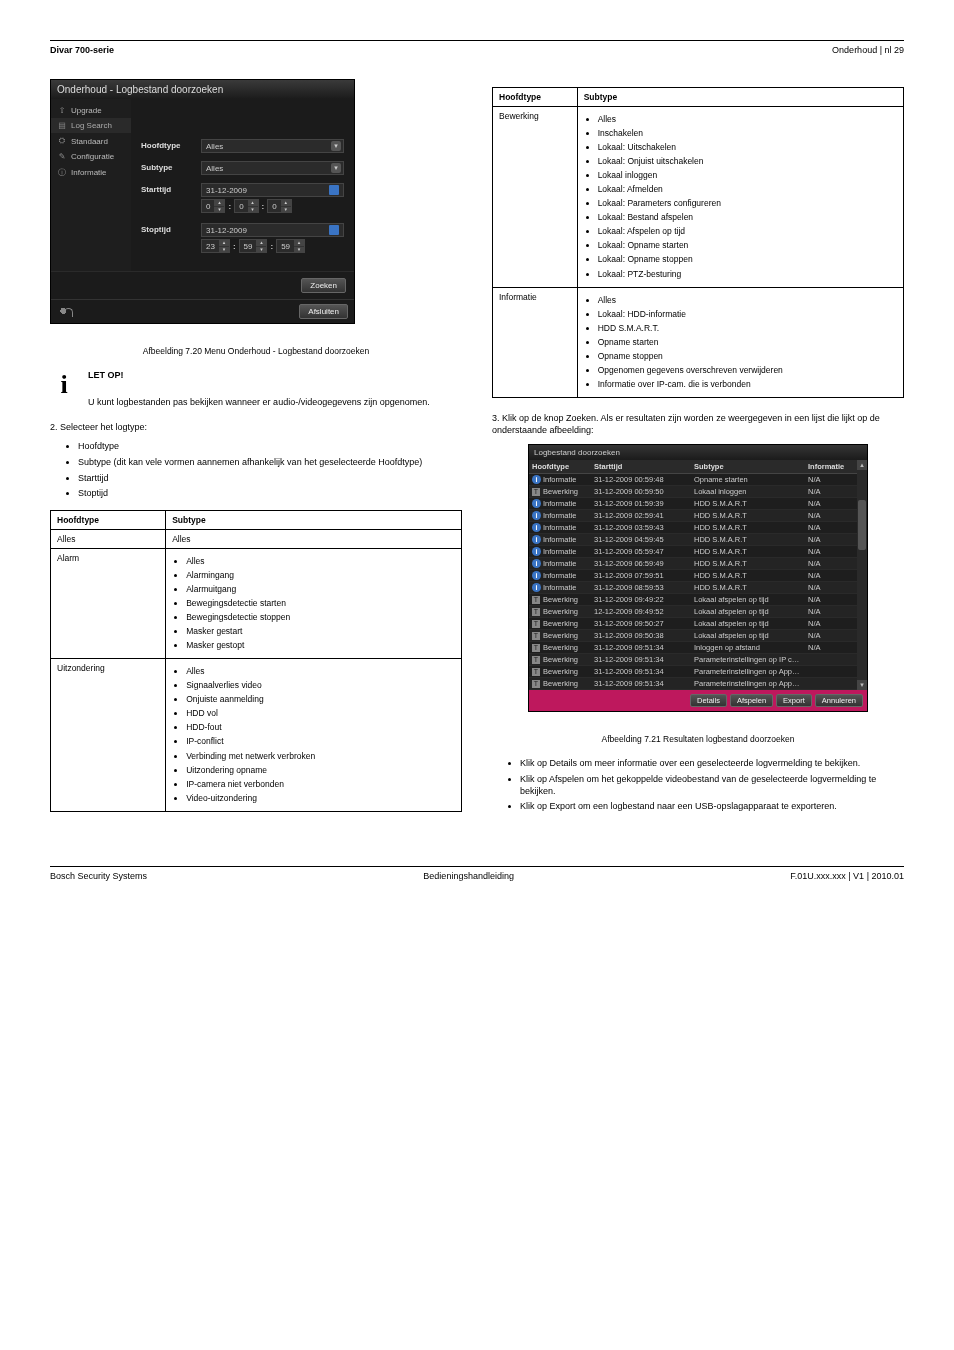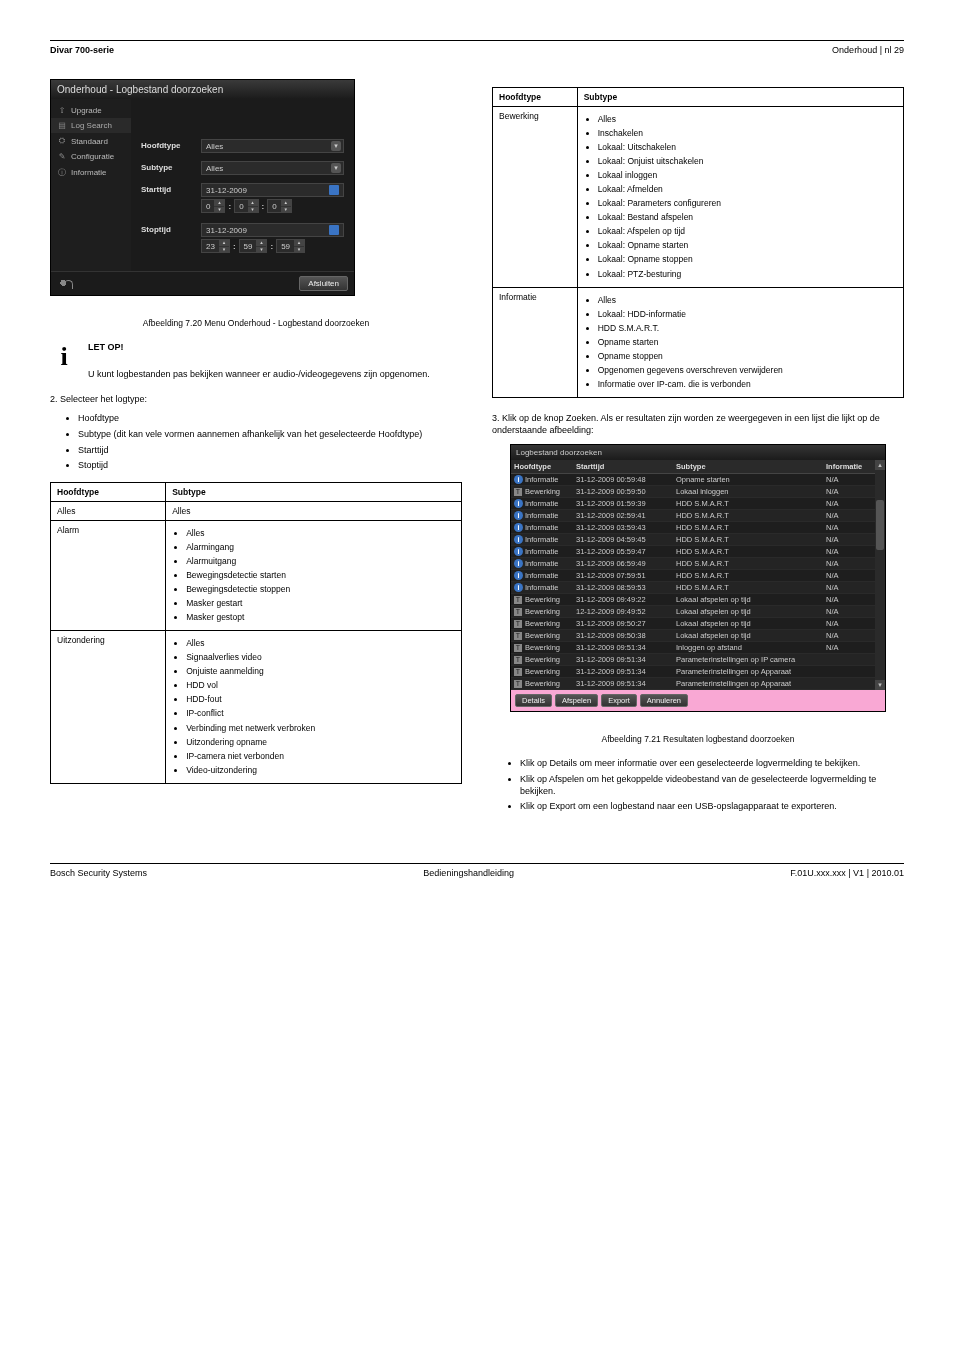--- a/index.html
+++ b/index.html
@@ -49,33 +49,33 @@
   .fig1 .spin .btns div{flex:1;border-bottom:1px solid #333;font-size:5px;text-align:center;line-height:5px;color:#ccc}
   .fig1 .spin .btns div:last-child{border-bottom:none}
   .fig1 .colon{color:#ccc;font-weight:bold}
   .fig1 .searchbar{display:flex;justify-content:flex-end;padding:6px 8px;background:#1b1b1b;border-top:1px solid #2a2a2a}
   .fig1 .btn{background:linear-gradient(#555,#333);color:#eee;border:1px solid #666;padding:2px 8px;border-radius:2px;font-size:8px}
   .fig1 .bottombar{display:flex;align-items:center;justify-content:space-between;background:#1b1b1b;padding:4px 6px;border-top:1px solid #333}
   .fig1 .bird{width:16px;height:12px;background:radial-gradient(circle at 40% 40%,#888 25%,transparent 26%);position:relative}
   .fig1 .bird::after{content:"";position:absolute;left:7px;top:2px;width:8px;height:8px;border:1px solid #888;border-radius:50% 50% 0 50%;border-left:none;border-bottom:none}
 
   
-  .fig2{width:376px;background:#1e1e1e;color:#ccc;font-size:7.5px;border:1px solid #000}
+  .fig2{width:340px;background:#1e1e1e;color:#ccc;font-size:7.5px;border:1px solid #000}
   .fig2 .titlebar{background:linear-gradient(#353535,#1b1b1b);padding:3px 5px;font-size:8px}
   .fig2 table{width:100%;border-collapse:collapse;table-layout:fixed}
   .fig2 th{background:#2a2a2a;color:#ddd;text-align:left;padding:2px 3px;border-bottom:1px solid #444;font-weight:bold}
   .fig2 td{padding:1px 3px;color:#ccc;border-bottom:1px solid #2a2a2a;white-space:nowrap;overflow:hidden;text-overflow:ellipsis}
   .fig2 tr.alt{background:#242424}
   .fig2 .ic-info{display:inline-block;width:9px;height:9px;border-radius:50%;background:#3a74c4;color:#fff;font-weight:bold;text-align:center;line-height:9px;font-size:7px;margin-right:2px}
   .fig2 .ic-op{display:inline-block;width:8px;height:8px;background:#888;color:#222;text-align:center;line-height:8px;font-size:7px;margin-right:3px}
   .fig2 .sb{width:10px;background:#2a2a2a}
   .fig2 .sb-track{position:relative;height:100%}
   .fig2 .sb-thumb{position:absolute;left:1px;right:1px;top:30px;height:50px;background:#555;border-radius:2px}
   .fig2 .sb-btn{height:10px;background:#444;color:#bbb;text-align:center;font-size:7px;line-height:10px}
-  .fig2 .btns{display:flex;justify-content:flex-start;gap:3px;padding:4px;background:#f9a8d4}
+  .fig2 .btns{display:flex;justify-content:flex-end;gap:3px;padding:4px;background:#be185d}
   .fig2 .btn{background:linear-gradient(#555,#333);color:#eee;border:1px solid #666;padding:1px 6px;border-radius:2px;font-size:7.5px}
 </style>
 </head>
 <body>
 
 <div class="page">
   <div class="header-line"></div>
   <div class="header-row">
     <span class="header-left">Divar 700-serie</span>
     <span>Onderhoud | nl  29</span>
@@ -192,20 +192,23 @@
                       <div class="btns">
                         <div>▴</div>
                         <div>▾</div>
                       </div>
                     </div>
                 </div>
               </div>
             </div>
           </div>
         </div>
+        <div class="searchbar">
+            <div class="btn">Zoeken</div>
+          </div>
         <div class="bottombar">
             <div class="bird"></div>
             <div class="btn">Afsluiten</div>
           </div>
       </div>
       <div class="figure-caption">Afbeelding 7.20   Menu Onderhoud - Logbestand doorzoeken</div>
 
       <div class="note-block">
         <div class="note-icon">i</div>
         <div class="note-text">

